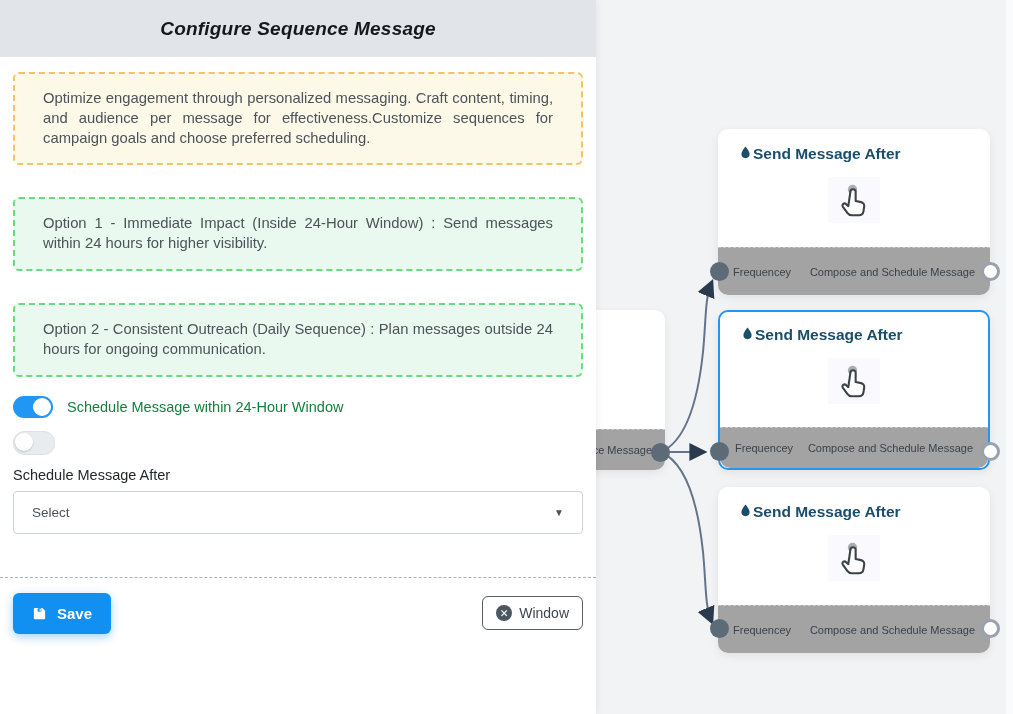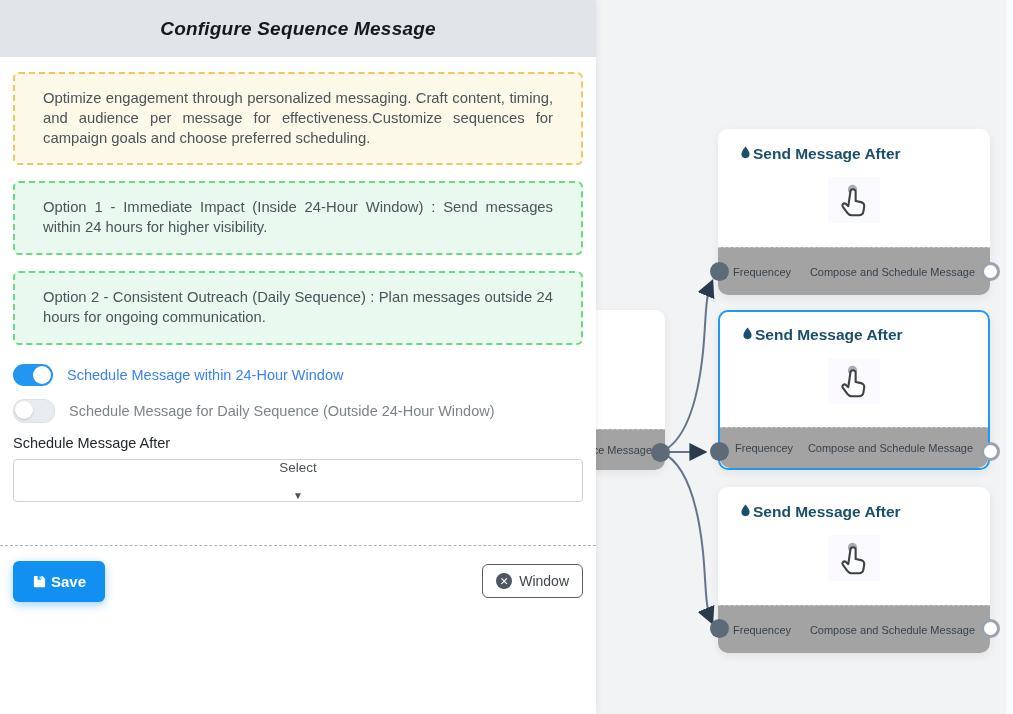--- a/index.html
+++ b/index.html
@@ -8,39 +8,39 @@
   .right-strip{position:absolute;right:0;top:0;width:7px;height:100%;background:#fafbfc;z-index:4;}
 
   
   .panel{position:absolute;left:0;top:0;width:596px;height:714px;background:#fff;z-index:20;
     box-shadow:0 0 8px rgba(0,0,0,.08);}
   .panel-header{height:57px;background:#e1e4e8;display:flex;align-items:center;justify-content:center;
     font-size:19px;font-weight:bold;color:#15181d;letter-spacing:.2px;font-style:italic;}
   .panel-body{padding:0 13px;}
   .note{border-radius:6px;padding:15px 28px;text-align:justify;font-size:14.8px;line-height:1.34;color:#4c535a;}
   .note.warn{margin-top:15px;border:2px dashed #f2c464;background:#fdf9e9;}
-  .note.ok{margin-top:16px;border:2px dashed #68da80;background:#e9f9ef;}
+  .note.ok{margin-top:32px;border:2px dashed #68da80;background:#e9f9ef;}
   .toggle-row{display:flex;align-items:center;gap:14px;margin-top:19px;}
   .toggle-row + .toggle-row{margin-top:13px;}
   .switch{width:40px;height:22px;border-radius:11px;position:relative;flex:0 0 auto;cursor:pointer;}
   .switch .knob{position:absolute;top:2px;width:18px;height:18px;border-radius:50%;background:#fff;}
   .switch.on{background:#2196f3;}
   .switch.on .knob{right:2px;}
   .switch.off{background:#e9ecef;border:1px solid #dde1e5;}
   .switch.off .knob{left:1px;top:1px;box-shadow:0 1px 2px rgba(0,0,0,.18);}
-  .toggle-label{font-size:14.5px;color:#3b82f6;}
+  .toggle-label{font-size:14.5px;color:#15803d;}
   .toggle-label.muted{color:#7d838b;}
   .field-label{margin-top:12px;font-size:14.5px;color:#23282d;}
   .select{margin-top:8px;height:41px;border:1px solid #ced4da;border-radius:4px;background:#fff;
     display:flex;align-items:center;justify-content:space-between;padding:0 18px;
-    font-size:13.5px;color:#4c535a;cursor:pointer;flex-direction:column;}
+    font-size:13.5px;color:#4c535a;cursor:pointer;}
   .caret{font-size:10px;color:#4c535a;}
   .divider{border:0;border-top:1px dashed #a9b1b9;margin:43px -13px 0;}
   .btn-row{display:flex;justify-content:space-between;align-items:center;margin-top:15px;}
-  .btn-save{display:inline-flex;align-items:center;gap:4px;background:#1190f2;color:#fff;font-weight:bold;
+  .btn-save{display:inline-flex;align-items:center;gap:10px;background:#1190f2;color:#fff;font-weight:bold;
     font-size:15px;border:none;border-radius:6px;padding:12px 19px;cursor:pointer;
     box-shadow:0 3px 10px rgba(17,144,242,.4);font-family:inherit;justify-content:space-between;}
   .btn-close{display:inline-flex;align-items:center;gap:7px;background:#fff;color:#3e464e;font-size:14px;
     border:1px solid #555f69;border-radius:6px;padding:8px 13px;cursor:pointer;font-family:inherit;}
   .close-x{width:16px;height:16px;border-radius:50%;background:#4c5761;color:#fff;font-size:10.5px;
     display:flex;align-items:center;justify-content:center;line-height:1;}
 
   
   .flow-node{position:absolute;left:718px;width:272px;background:#fff;border-radius:10px;
     box-shadow:0 3px 10px rgba(0,0,0,.07);z-index:2;box-sizing:border-box;cursor:pointer;}
@@ -183,21 +183,20 @@
       <div class="toggle-row">
         <div class="switch on">
           <div class="knob"></div>
         </div>
         <span class="toggle-label">Schedule Message within 24-Hour Window</span>
       </div>
       <div class="toggle-row">
         <div class="switch off">
           <div class="knob"></div>
         </div>
-        <span class="toggle-label muted">Schedule Message for Daily Sequence (Outside 24-Hour Window)</span>
       </div>
 
       <div class="field-label">Schedule Message After</div>
       <div class="select">
         <span>Select</span>
         <span class="caret">▼</span>
       </div>
 
       <hr class="divider">
 

